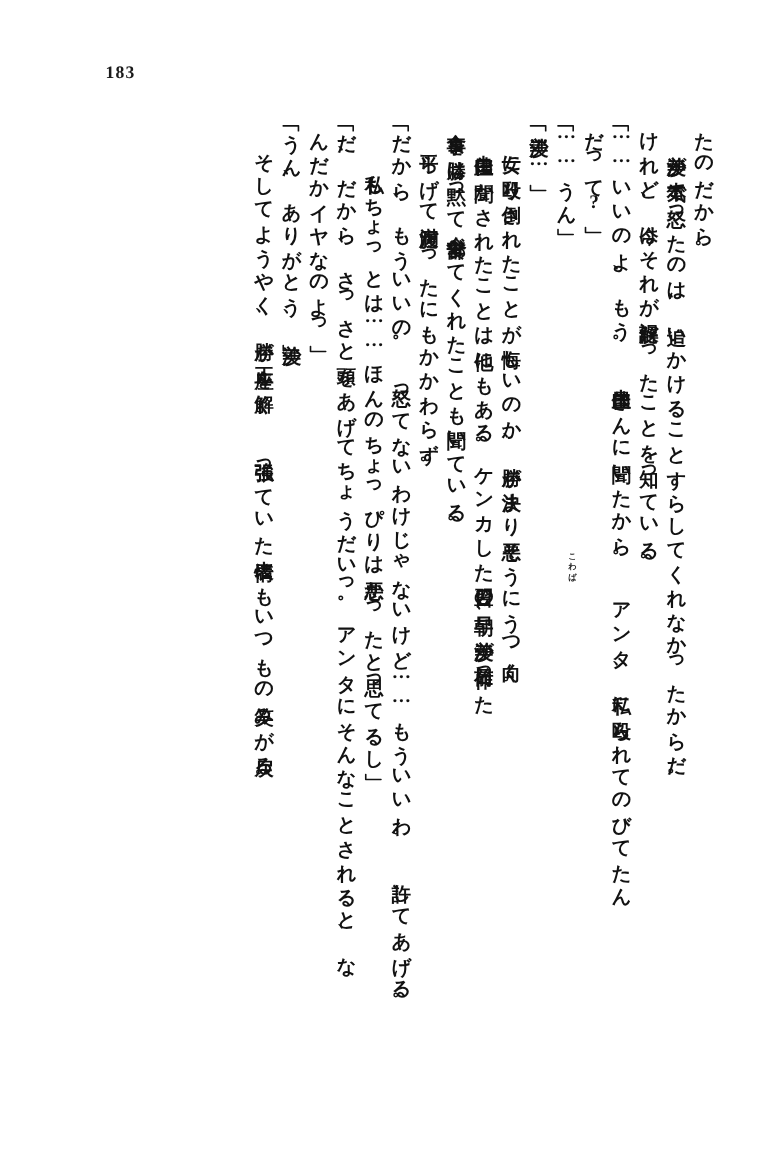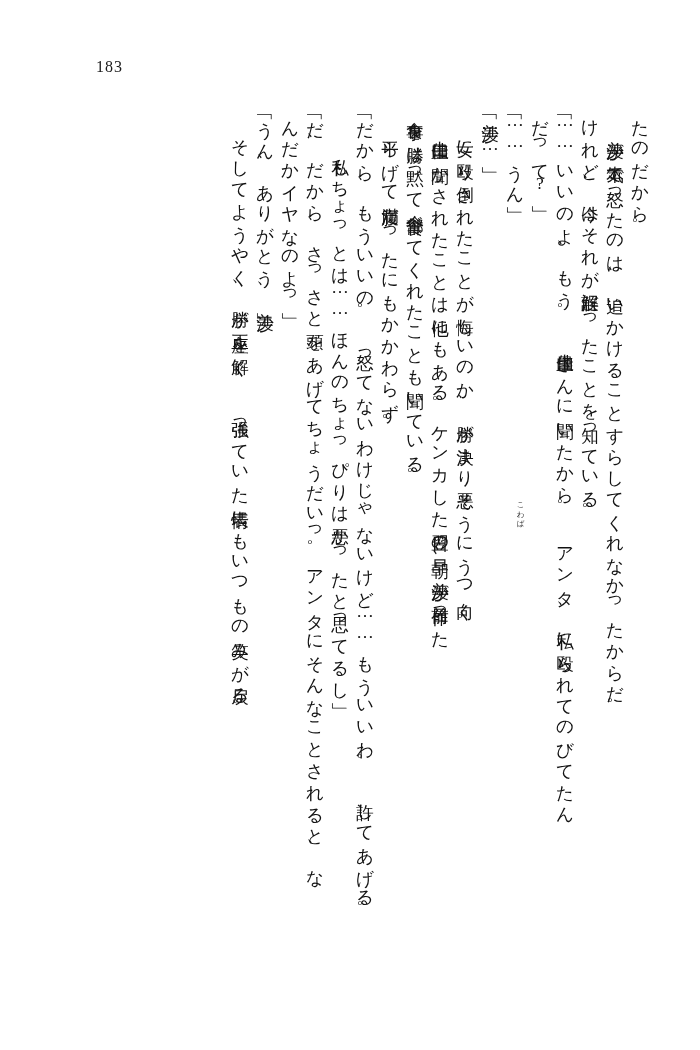--- a/index.html
+++ b/index.html
@@ -10,20 +10,21 @@
   body {
     font-family: "Liberation Serif", "DejaVu Serif", serif;
     color: #111111;
   }
   .page {
     position: relative;
     width: 700px;
     height: 924px;
     background: #ffffff;
     overflow: hidden;
+    font-weight: bold;
   }
   .page-number {
     position: absolute;
     top: 58px;
     left: 96px;
     font-size: 16px;
     letter-spacing: 1px;
     color: #1a1a1a;
     font-family: "Liberation Serif", "DejaVu Serif", serif;
   }

